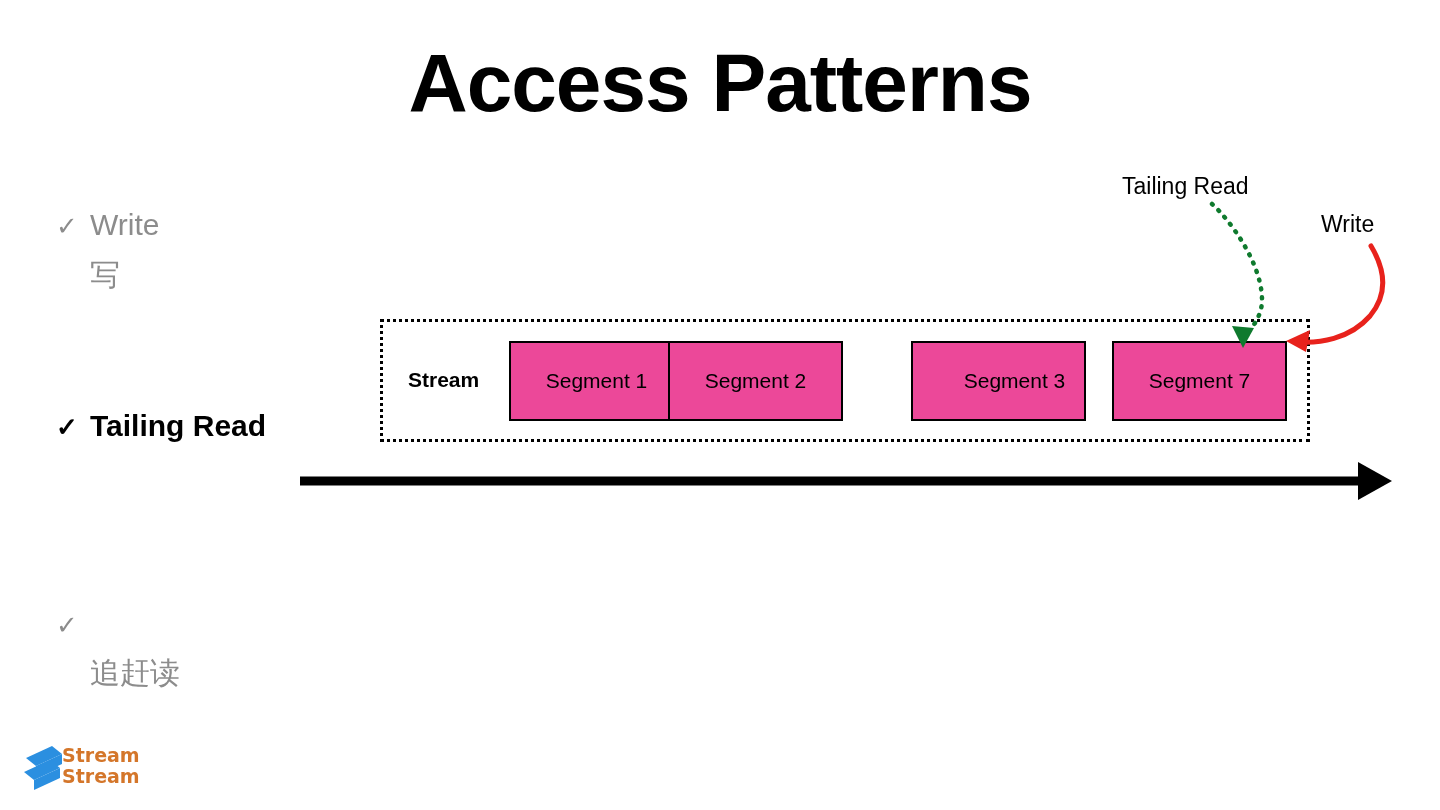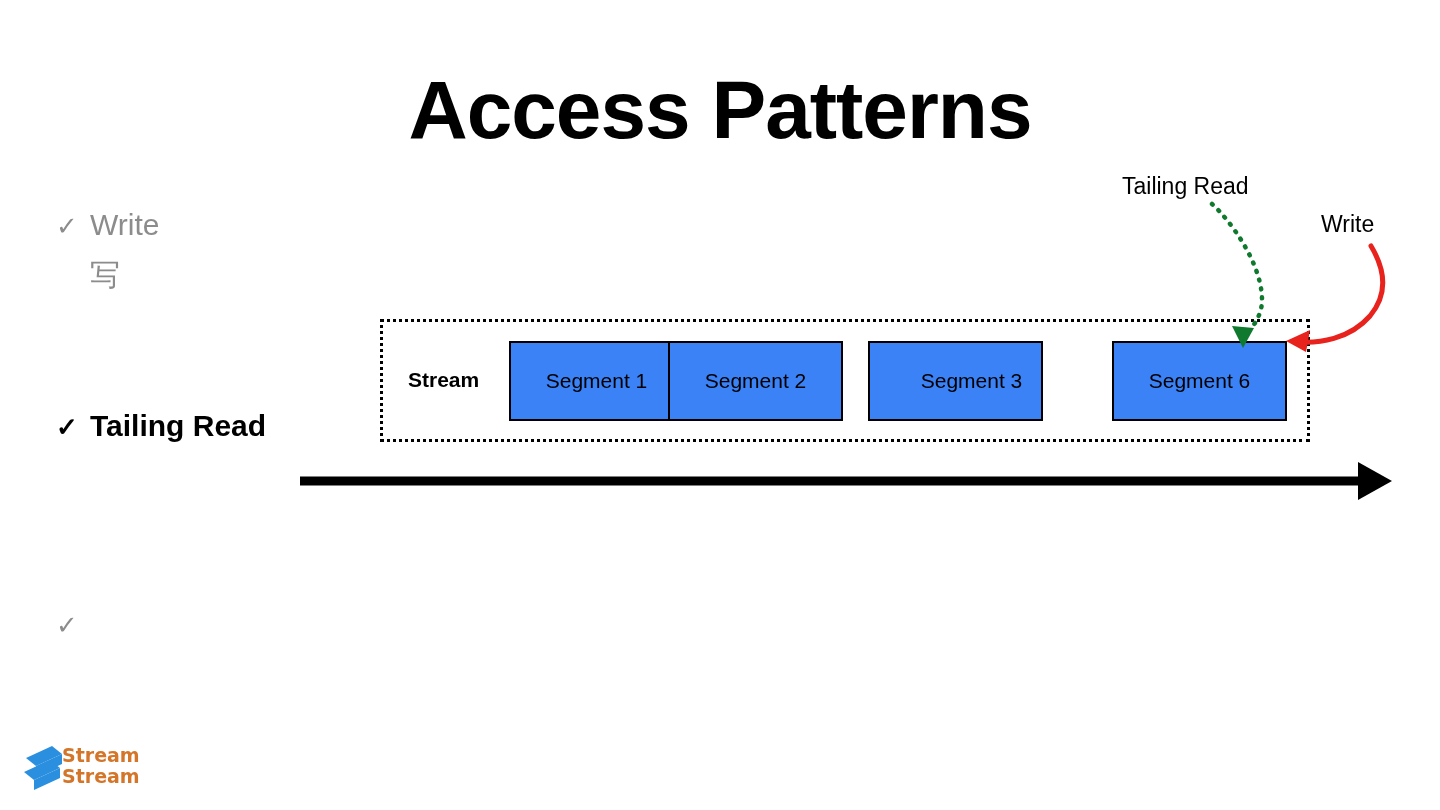--- a/index.html
+++ b/index.html
@@ -23,21 +23,20 @@
     top: 42px;
     width: 1440px;
     text-align: center;
     font-family: "Liberation Sans", sans-serif;
     font-weight: bold;
     font-size: 82px;
     letter-spacing: -1px;
     line-height: 1;
     color: #000000;
     white-space: nowrap;
-    margin-top: 27px;
   }
 
   
   #bullet-list {
     position: absolute;
     left: 56px;
     top: 210px;
     width: 330px;
   }
   .bullet-item {
@@ -103,33 +102,33 @@
     font-weight: bold;
     color: #000000;
     letter-spacing: 0px;
   }
 
   .segment {
     position: absolute;
     top: 341px;
     width: 175px;
     height: 80px;
-    background: #3b82f6;
+    background: #ec4899;
     border: 2px solid #000000;
     box-sizing: border-box;
     display: flex;
     align-items: center;
     justify-content: center;
     font-size: 21px;
     font-weight: normal;
     color: #000000;
   }
   .segment.seg-0 { left: 509px; }
   .segment.seg-1 { left: 668px; }
-  .segment.seg-2 { left: 868px; padding-left: 32px; }
+  .segment.seg-2 { left: 911px; padding-left: 32px; }
   .segment.seg-3 { left: 1112px; }
 
   
   #tailing-read-label {
     position: absolute;
     left: 1122px;
     top: 173px;
     font-size: 23px;
     font-weight: normal;
     color: #000000;
@@ -195,31 +194,32 @@
     <div class="bullet-row">
       <span class="bullet-check">✓</span>
       <span class="bullet-en">Tailing Read</span>
     </div>
   </div>
 
   <div class="bullet-item item-2 dim">
     <div class="bullet-row">
       <span class="bullet-check">✓</span>
     </div>
+    <div class="bullet-zh">追赶读</div>
   </div>
 
 </div>
 
 <div id="stream-box"></div>
 <div id="stream-label">Stream</div>
 
 <div class="segment seg-0">Segment 1</div>
 <div class="segment seg-1">Segment 2</div>
 <div class="segment seg-2">Segment 3</div>
-<div class="segment seg-3">Segment 6</div>
+<div class="segment seg-3">Segment 7</div>
 
 <div id="tailing-read-label">Tailing Read</div>
 
 <div id="write-label">Write</div>
 
 <svg id="overlay-svg" viewBox="0 0 1440 810">
 
   <g>
     <path d="M 1212 204 C 1228 218, 1262 262, 1262 300 C 1262 318, 1250 330, 1243 338" fill="none" stroke="#0f7a2e" stroke-width="4.5" stroke-linecap="round" stroke-dasharray="1 8"></path>
     <polygon points="1243,348 1232,326 1254,328" fill="#0f7a2e"></polygon>

